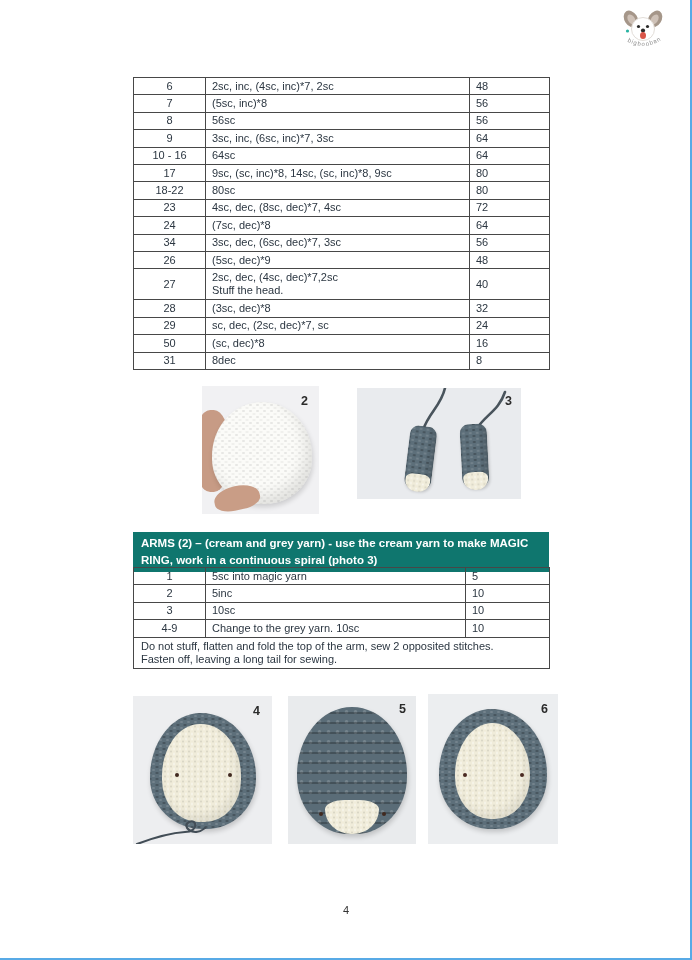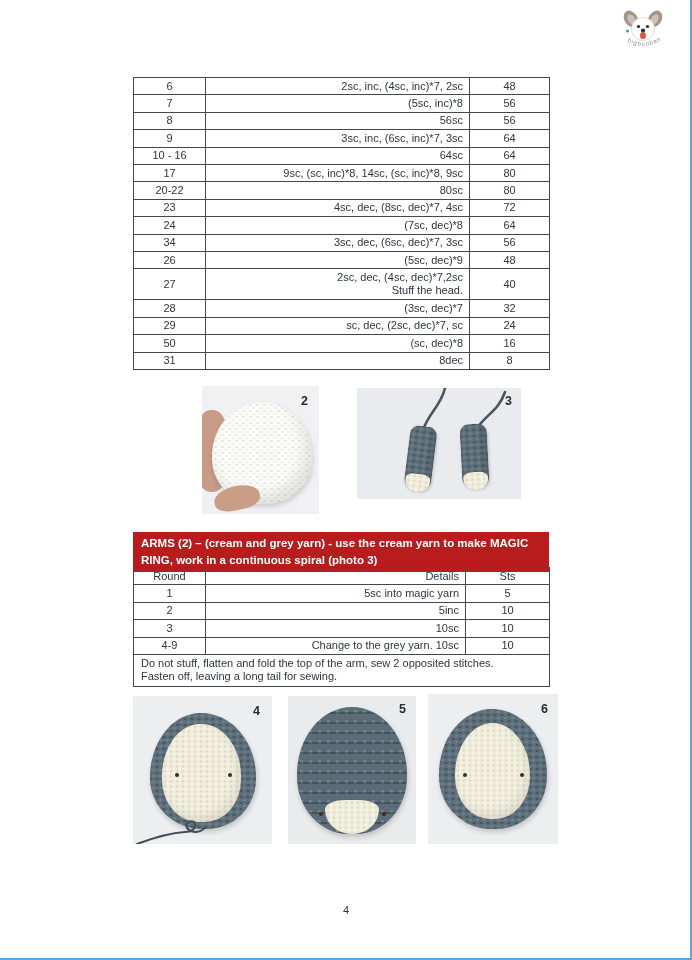--- a/index.html
+++ b/index.html
@@ -8,29 +8,29 @@
   .page { position:relative; width:692px; height:960px; background:#ffffff; overflow:hidden; }
 
   .edge-right  { position:absolute; top:0; right:0; width:2px; height:960px; background:#58aae6; }
   .edge-bottom { position:absolute; left:0; bottom:0; width:692px; height:2px; background:#58aae6; }
 
   
   .pattern-table { position:absolute; border-collapse:collapse; table-layout:fixed; width:416px;
                    font-size:11px; color:#2b3641; }
   .pattern-table td { border:1px solid #474747; padding:1.5px 6px; line-height:1.22; vertical-align:middle; }
   .c-round { text-align:center; }
-  .c-sts   { text-align:center; }
-  .c-details { text-align:right; white-space:pre-line; }
+  .c-sts   { }
+  .c-details { text-align:left; white-space:pre-line; }
   .t-footer td { text-align:left; padding:2px 7px; }
 
   .head-table { left:133px; top:77px; }
   .arms-table { left:133px; top:567px; }
   .arms-table .t-head td { font-weight:normal; }
 
-  .arms-header { position:absolute; left:133px; top:532px; width:416px; background:#b91c1c;
+  .arms-header { position:absolute; left:133px; top:532px; width:416px; background:#0f766e;
                  color:#ffffff; font-weight:bold; font-size:11.5px; line-height:1.45;
                  padding:3px 8px 4px 8px; }
 
   
   .photo { position:absolute; overflow:hidden; }
   .photo-label { position:absolute; font-size:12.5px; color:#2b2b2b; font-weight:600; z-index:9; }
 
   .tex-white { background-color:#fbfbf8;
     background-image: radial-gradient(rgba(0,0,0,0.08) 1px, transparent 1.6px),
                       radial-gradient(rgba(0,0,0,0.05) 1px, transparent 1.6px);
@@ -154,21 +154,21 @@
           <td class="c-round">10 - 16</td>
           <td class="c-details">64sc</td>
           <td class="c-sts">64</td>
         </tr>
       <tr>
           <td class="c-round">17</td>
           <td class="c-details">9sc, (sc, inc)*8, 14sc, (sc, inc)*8, 9sc</td>
           <td class="c-sts">80</td>
         </tr>
       <tr>
-          <td class="c-round">20-22</td>
+          <td class="c-round">18-22</td>
           <td class="c-details">80sc</td>
           <td class="c-sts">80</td>
         </tr>
       <tr>
           <td class="c-round">23</td>
           <td class="c-details">4sc, dec, (8sc, dec)*7, 4sc</td>
           <td class="c-sts">72</td>
         </tr>
       <tr>
           <td class="c-round">24</td>
@@ -186,21 +186,21 @@
           <td class="c-sts">48</td>
         </tr>
       <tr>
           <td class="c-round">27</td>
           <td class="c-details">2sc, dec, (4sc, dec)*7,2sc
 Stuff the head.</td>
           <td class="c-sts">40</td>
         </tr>
       <tr>
           <td class="c-round">28</td>
-          <td class="c-details">(3sc, dec)*7</td>
+          <td class="c-details">(3sc, dec)*8</td>
           <td class="c-sts">32</td>
         </tr>
       <tr>
           <td class="c-round">29</td>
           <td class="c-details">sc, dec, (2sc, dec)*7, sc</td>
           <td class="c-sts">24</td>
         </tr>
       <tr>
           <td class="c-round">50</td>
           <td class="c-details">(sc, dec)*8</td>
@@ -237,25 +237,20 @@
 
   <div class="arms-header">ARMS (2) – (cream and grey yarn) - use the cream yarn to make MAGIC RING, work in a continuous spiral (photo 3)</div>
 
   <table class="pattern-table arms-table">
     <colgroup>
         <col style="width:72px">
         <col style="width:260px">
         <col style="width:84px">
       </colgroup>
     <tbody>
-      <tr class="t-head">
-        <td class="c-round">Round</td>
-        <td class="c-details">Details</td>
-        <td class="c-sts">Sts</td>
-      </tr>
       <tr>
           <td class="c-round">1</td>
           <td class="c-details">5sc into magic yarn</td>
           <td class="c-sts">5</td>
         </tr>
       <tr>
           <td class="c-round">2</td>
           <td class="c-details">5inc</td>
           <td class="c-sts">10</td>
         </tr>

